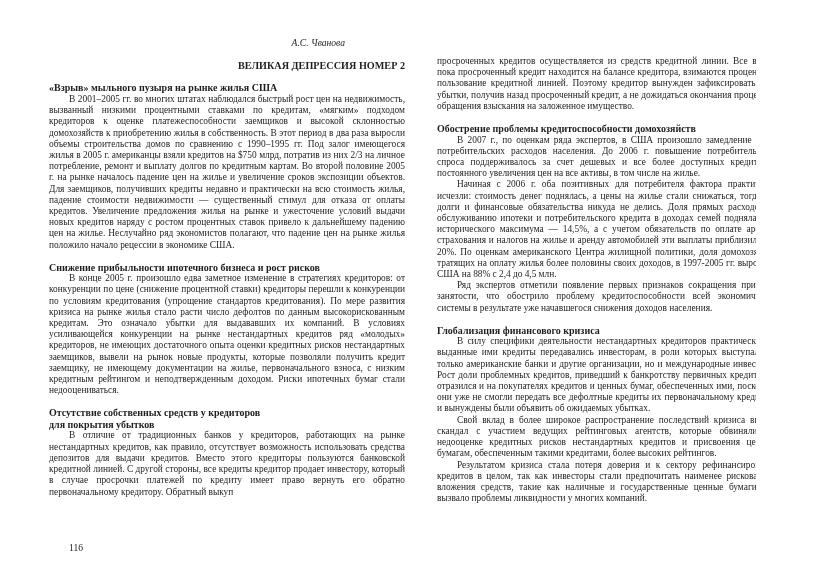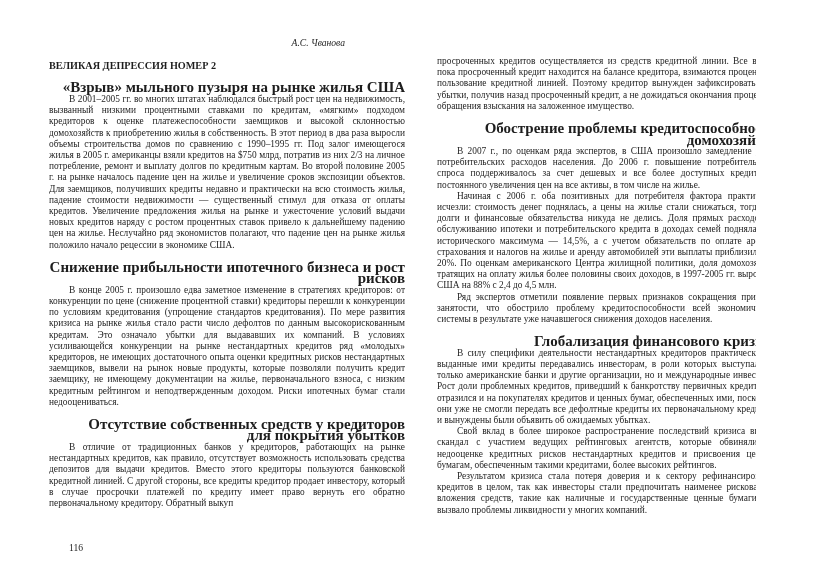--- a/index.html
+++ b/index.html
@@ -27,30 +27,30 @@
   .author {
     margin: 37px 0 0 0;
     text-align: right;
     padding-right: 60px;
     font-style: italic;
     font-size: 9.6px;
     line-height: 11.2px;
   }
   .doc-title {
     margin: 12px 0 0 0;
-    text-align: left;
+    text-align: right;
     font-weight: bold;
     font-size: 10.2px;
     line-height: 11.2px;
   }
   .heading {
     margin: 11px 0 0 0;
-    text-align: right;
+    text-align: left;
     font-weight: bold;
-    font-size: 15px;
+    font-size: 10px;
     line-height: 11.5px;
   }
   .para {
     margin: 0;
     font-size: 9.4px;
     line-height: 11.2px;
     text-align: justify;
     word-spacing: -0.1px;
   }
   .para.indent { text-indent: 20px; }

